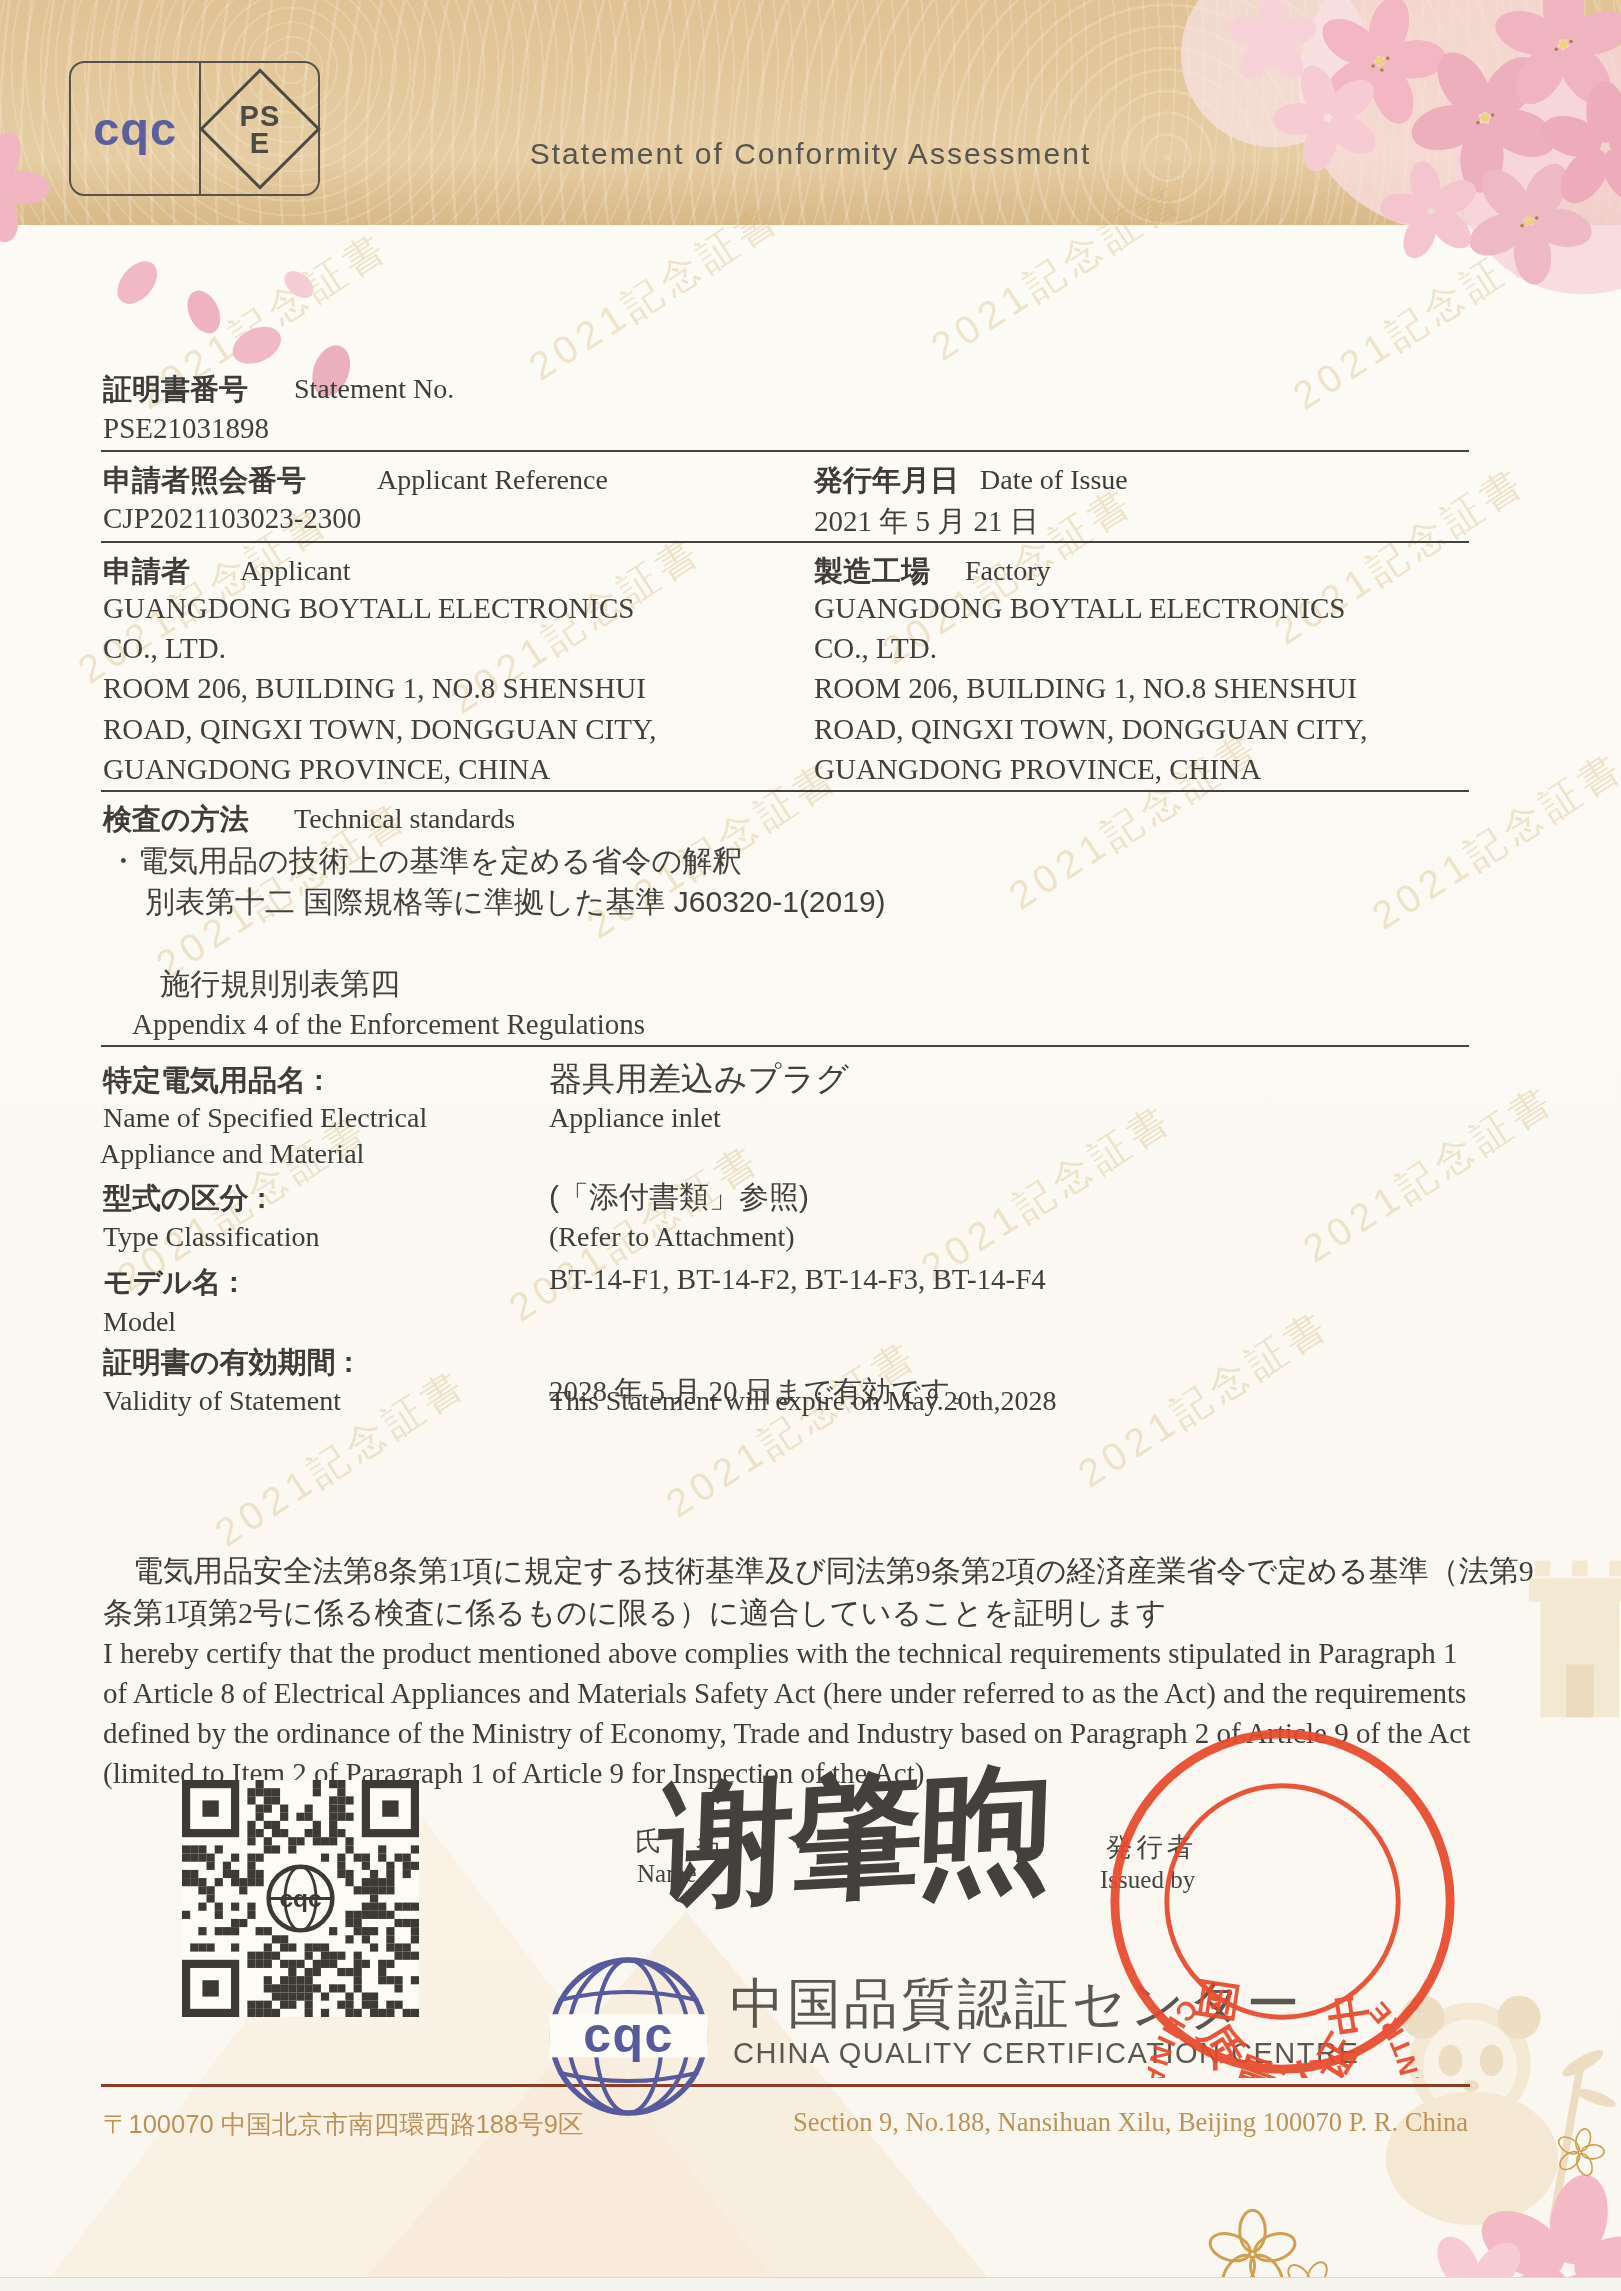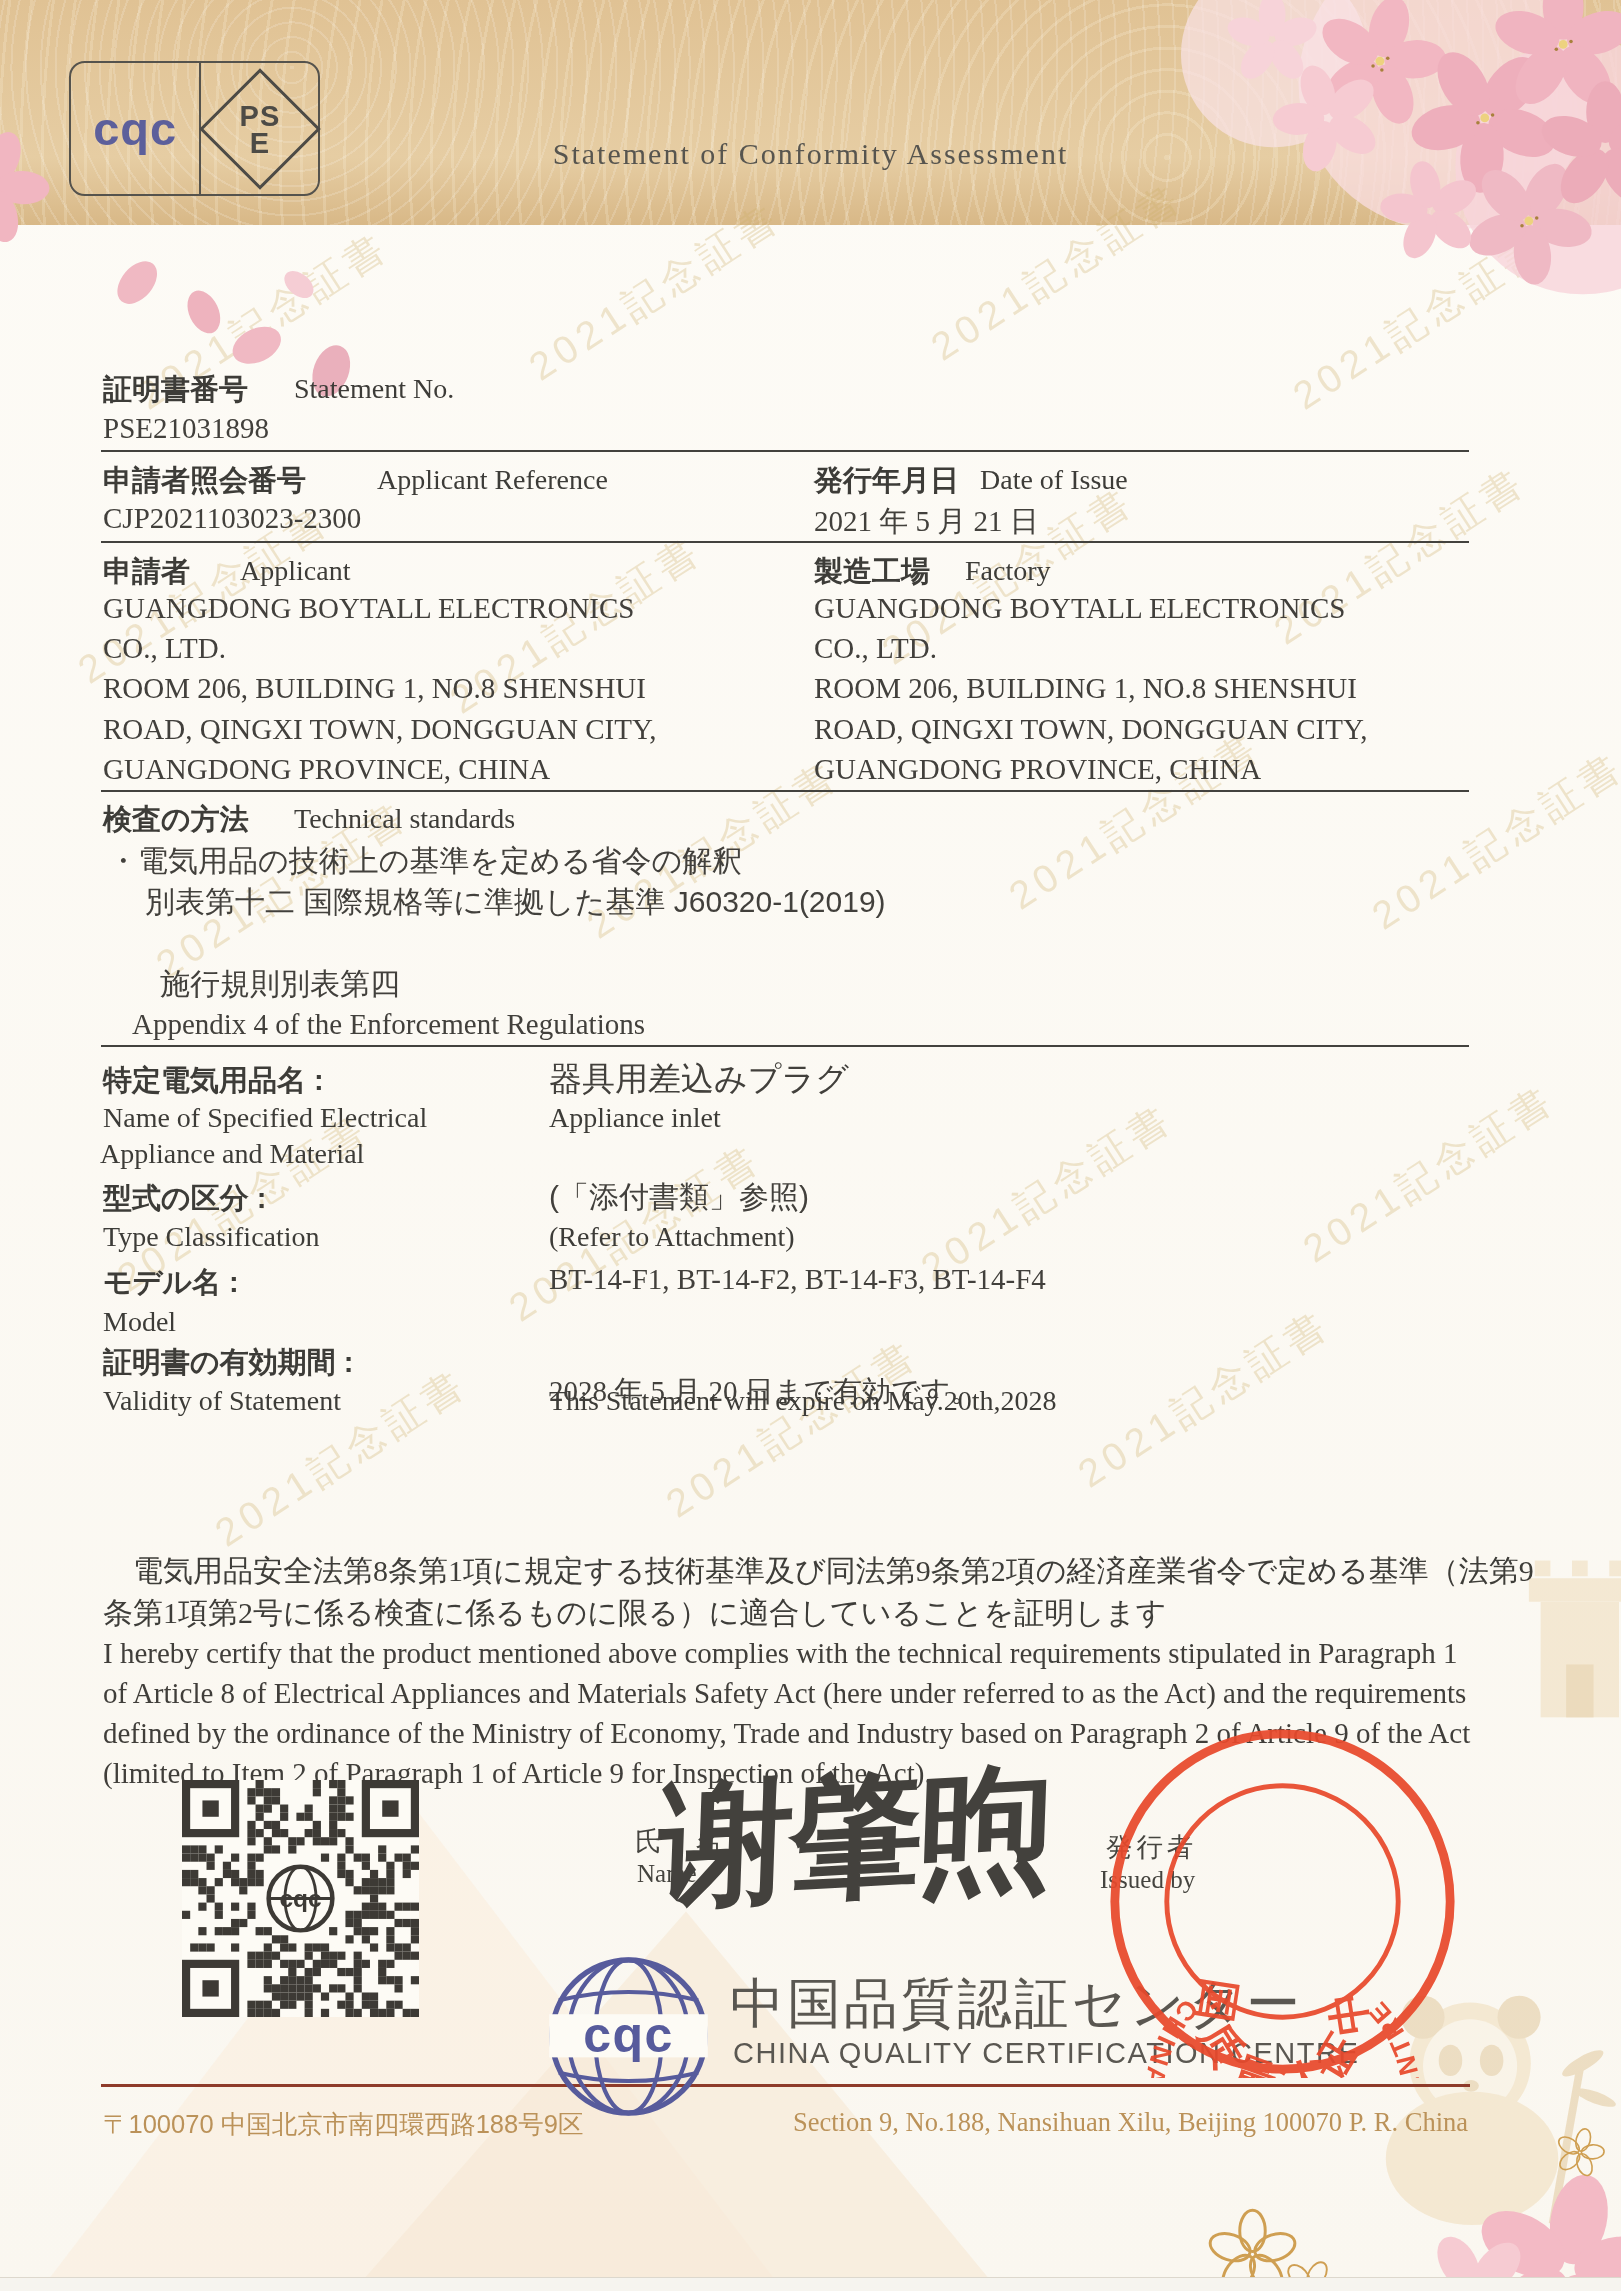--- a/index.html
+++ b/index.html
@@ -16,21 +16,21 @@
             border:2.9px solid #55534d;border-radius:15.7px;display:flex;}
   .logo-cqc{width:52%;display:flex;align-items:center;justify-content:center;border-right:2.9px solid #55534d;}
   .logo-cqc span{font-family:"Liberation Sans",sans-serif;font-weight:bold;font-size:47px;color:#5c5f9b;letter-spacing:1px;}
   .logo-pse{flex:1;display:flex;align-items:center;justify-content:center;}
   .pse-diamond{width:80px;height:80px;border:3.4px solid #4d4b46;transform:rotate(45deg);display:flex;align-items:center;justify-content:center;}
   .pse-txt{transform:rotate(-45deg);font-family:"Liberation Sans",sans-serif;font-weight:bold;color:#4d4b46;
            font-size:29px;line-height:26.5px;text-align:center;letter-spacing:1px;}
   .title-jp{position:absolute;left:0;right:0;top:39px;text-align:center;z-index:4;
             font-size:69px;letter-spacing:6.9px;color:#55534e;font-weight:500;}
   .title-en{position:absolute;left:0;right:0;top:137px;text-align:center;z-index:4;
-            font-family:Liberation Serif, serif;font-size:30px;letter-spacing:2px;color:#57554f;}
+            font-family:Liberation Sans, sans-serif;font-size:30px;letter-spacing:2px;color:#57554f;}
   
   .t{position:absolute;white-space:nowrap;z-index:6;}
   .lblj{font-family:"Liberation Sans",sans-serif;font-weight:600;font-size:29px;color:#3d3c38;}
   .lble{font-size:28px;color:#3d3c38;}
   .val{font-size:29px;color:#42403c;}
   .valj{font-family:"Liberation Sans",sans-serif;font-size:30px;color:#42403c;}
   .big-valj{font-family:"Liberation Sans",sans-serif;font-size:33px;color:#42403c;}
   .hr{position:absolute;left:101px;width:1368px;height:2px;background:#43423e;z-index:6;}
   .para{position:absolute;white-space:normal;z-index:6;font-size:29px;line-height:40px;color:#403e3a;}
   .parajp{font-size:30px;line-height:41px;color:#3e3d39;}

